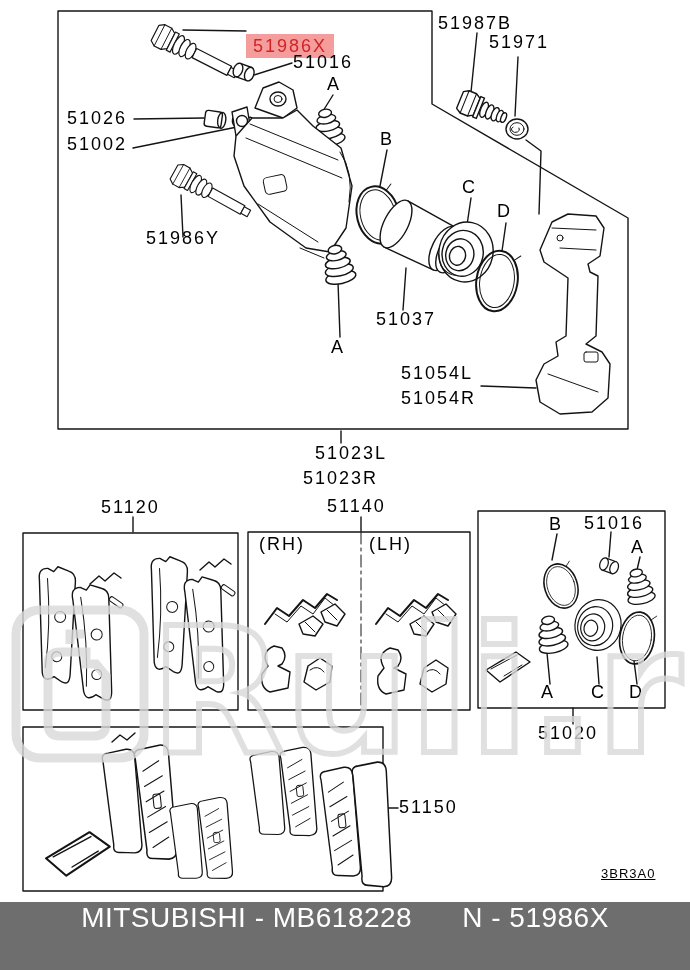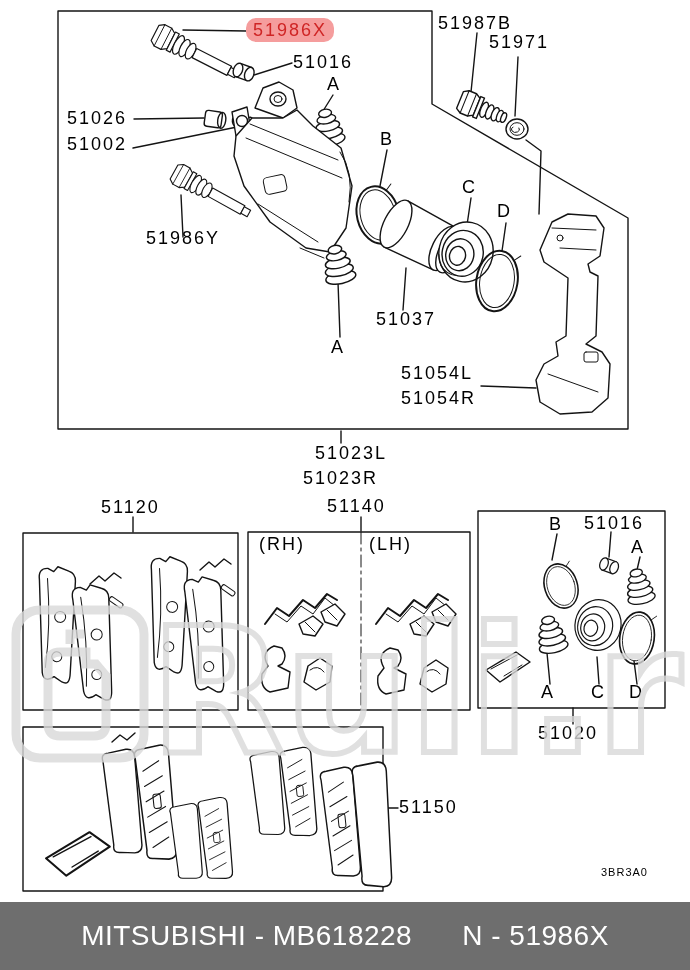--- a/index.html
+++ b/index.html
@@ -4,26 +4,26 @@
 <style>
   html,body{margin:0;padding:0;background:#fff;}
   #stage{position:relative;width:690px;height:970px;background:#fff;overflow:hidden;
          font-family:"Liberation Sans",sans-serif;}
   svg{position:absolute;left:0;top:0;}
   svg .ln{stroke:#141414;stroke-width:1.4;fill:none;stroke-linejoin:round;stroke-linecap:round;}
   svg .ln2{stroke:#141414;stroke-width:2;fill:none;stroke-linejoin:round;stroke-linecap:round;}
   svg .wfill{fill:#ffffff;}
   svg .thin{stroke-width:1;}
   .lbl{position:absolute;font-size:18px;letter-spacing:2px;color:#000000;white-space:nowrap;z-index:3;}
-  .lbl.small{font-size:11px;letter-spacing:1px;}
-  .hl{position:absolute;left:246px;top:18px;width:88px;height:24px;line-height:24px;text-align:center;
-      background:#f59d9d;color:#cf2525;font-size:18px;letter-spacing:2px;z-index:3;border-radius:10px;}
+  .lbl.small{font-size:13px;letter-spacing:1px;text-decoration:underline;}
+  .hl{position:absolute;left:246px;top:34px;width:88px;height:24px;line-height:24px;text-align:center;
+      background:#f59d9d;color:#cf2525;font-size:18px;letter-spacing:2px;z-index:3;}
   .wm{z-index:4;pointer-events:none;}
   #footer{position:absolute;left:0;top:902px;width:690px;height:68px;background:#6e6e6e;z-index:5;
-          display:flex;align-items:center;justify-content:center;gap:50px;}
+          display:flex;align-items:flex-start;justify-content:center;gap:50px;}
   #footer span{color:#fff;font-size:28px;letter-spacing:0.5px;}
 </style>
 </head>
 <body>
 
 <div id="stage">
 
 <svg width="690" height="970" viewBox="0 0 690 970">
   <defs>
     <g id="pin">

